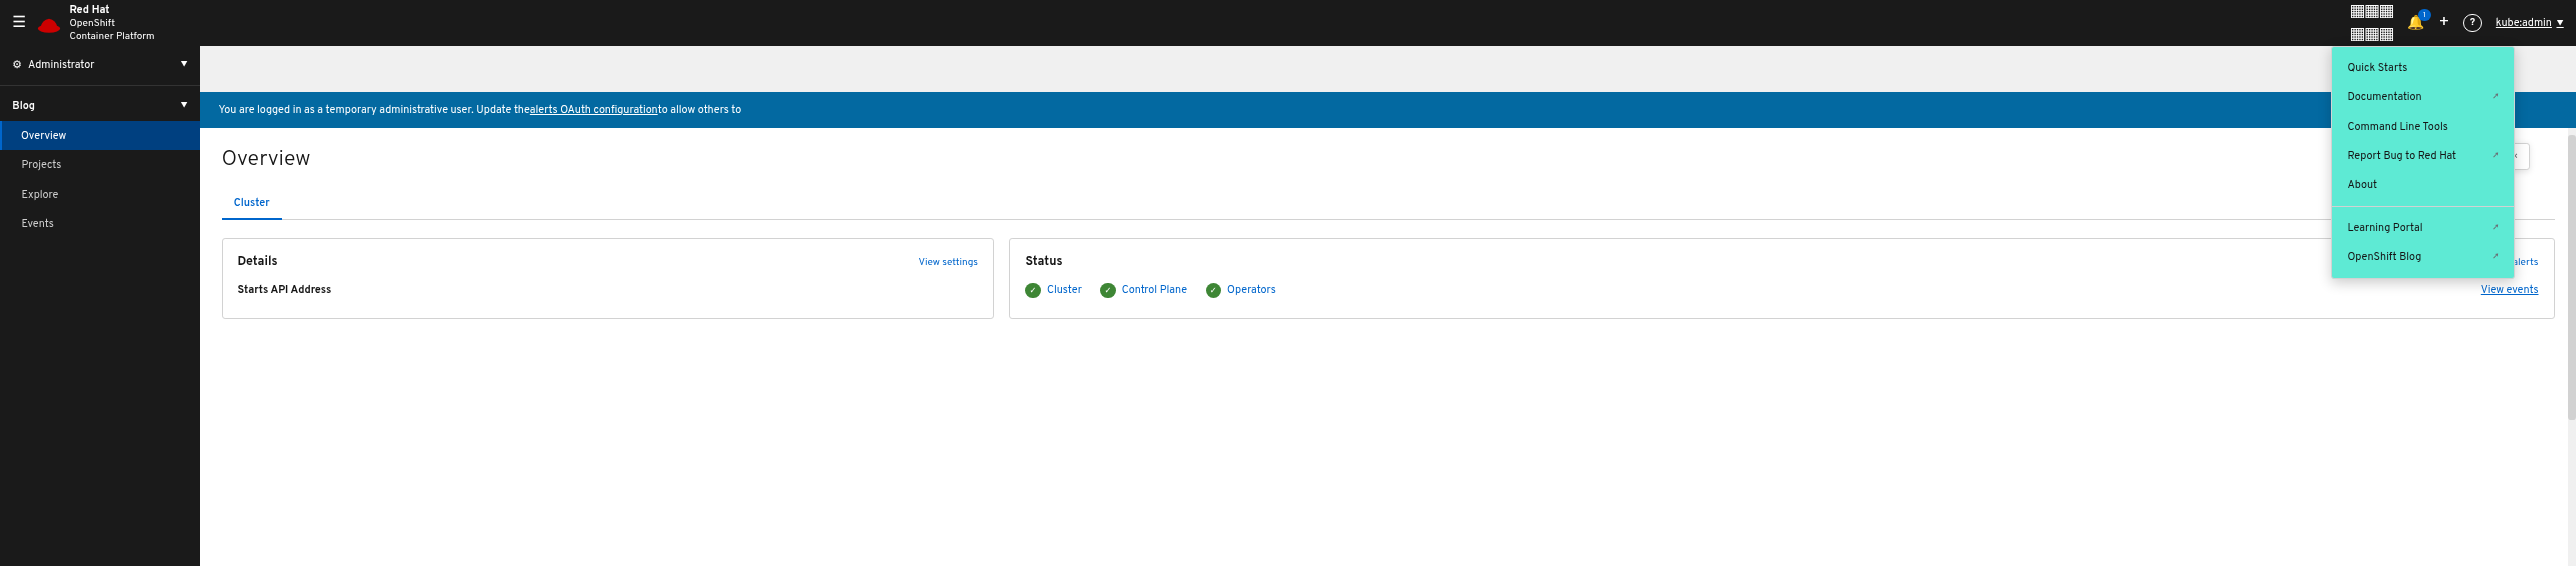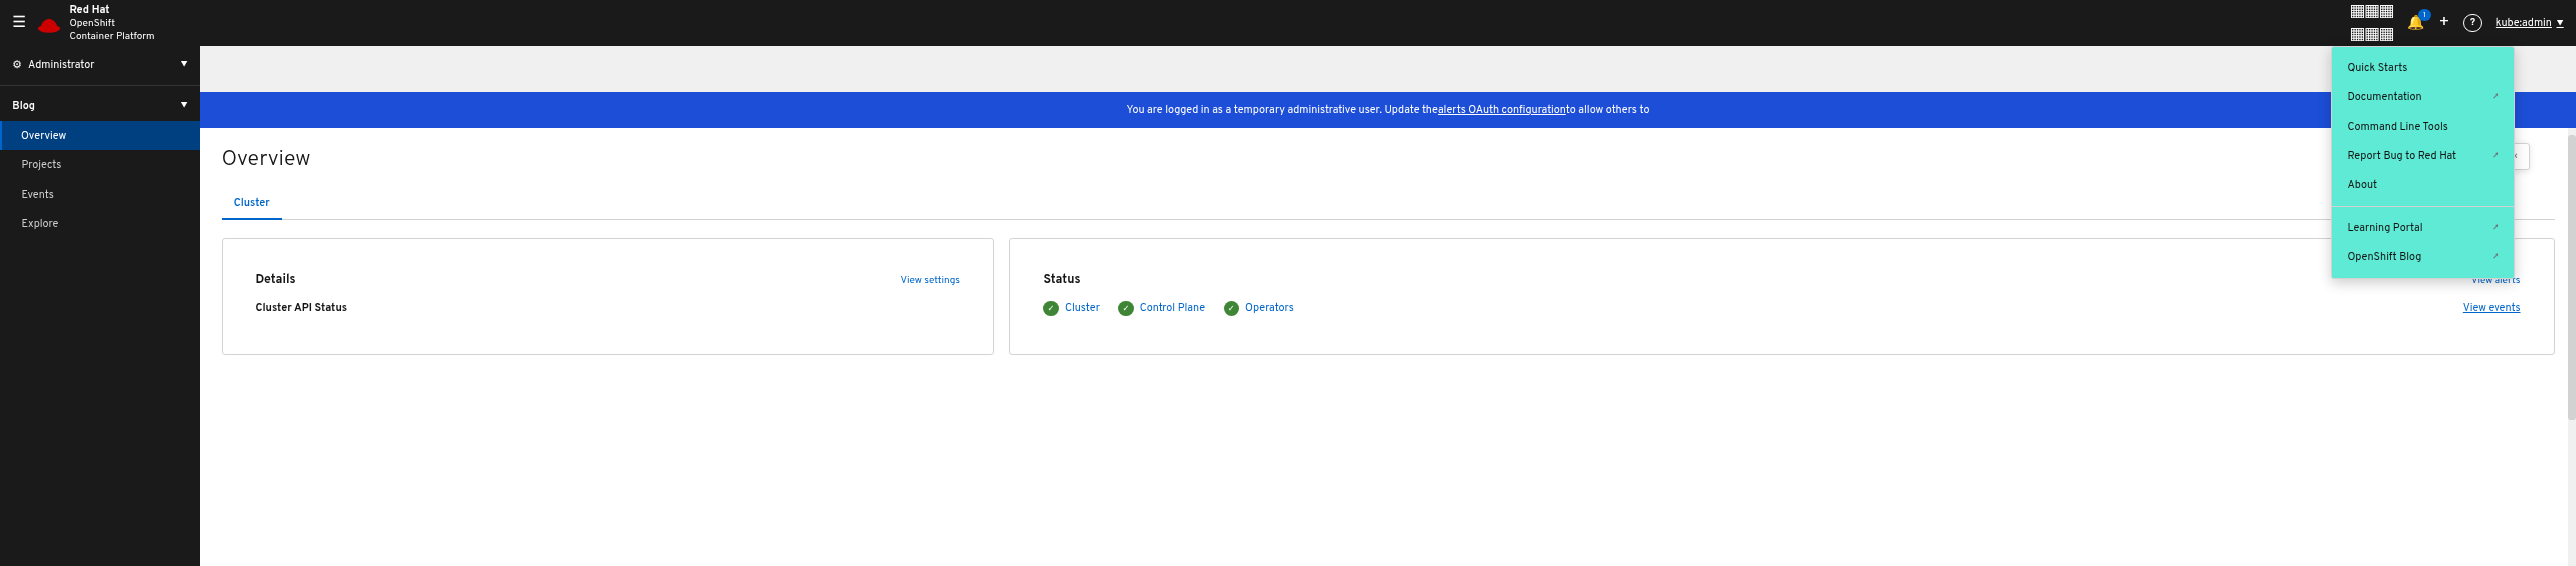--- a/index.html
+++ b/index.html
@@ -133,27 +133,27 @@
     }
 
     
     .main-wrapper {
       margin-left: 200px;
       margin-top: 46px;
       min-height: calc(100vh - 46px);
       background: #f0f0f0;
     }
     .alert-banner {
-      background: #1d4ed8;
+      background: #0369a1;
       color: #fff;
       padding: 10.8px 18.4px;
       font-size: 10.8px;
       display: flex;
       align-items: center;
-      justify-content: center;
+      justify-content: flex-start;
     }
     .alert-banner a {
       color: #fff;
       text-decoration: underline;
     }
     .main-content {
       padding: 18.4px 21.5px;
       background: #fff;
       min-height: calc(100vh - 92px);
       position: relative;
@@ -184,21 +184,21 @@
 
     .cards-row {
       display: grid;
       grid-template-columns: 1fr 2fr;
       gap: 15.4px;
     }
     .card {
       border: 0.8px solid #d2d2d2;
       border-radius: 3.1px;
       background: #fff;
-      padding: 33px;
+      padding: 15px;
     }
     .card-header {
       display: flex;
       align-items: center;
       justify-content: space-between;
       margin-bottom: 12.3px;
     }
     .card-title {
       font-size: 12.3px;
       font-weight: 700;
@@ -372,24 +372,24 @@
       <span>Blog</span>
       <span class="caret">▼</span>
     </div>
     <div class="sidebar-item active">
       <span>Overview</span>
     </div>
     <div class="sidebar-item">
       <span>Projects</span>
     </div>
     <div class="sidebar-item">
+      <span>Explore</span>
+    </div>
+    <div class="sidebar-item">
       <span>Events</span>
-    </div>
-    <div class="sidebar-item">
-      <span>Explore</span>
     </div>
   </div>
 </nav>
 
 <div class="main-wrapper">
   <div class="alert-banner">
     <span>You are logged in as a temporary administrative user. Update the </span>
     <a href="#">alerts OAuth configuration</a>
     <span> to allow others to</span>
   </div>
@@ -406,21 +406,21 @@
     </div>
 
     <div class="cards-row">
 
       <div class="card">
         <div class="card-header">
           <span class="card-title">Details</span>
           <a class="card-link" href="#">View settings</a>
         </div>
         <div class="field-row">
-          <span class="field-label">Cluster API Status</span>
+          <span class="field-label">Starts API Address</span>
         </div>
       </div>
 
       <div class="card">
         <div class="card-header">
           <span class="card-title">Status</span>
           <a class="card-link" href="#">View alerts</a>
         </div>
         <div class="status-row">
           <div class="status-item">

